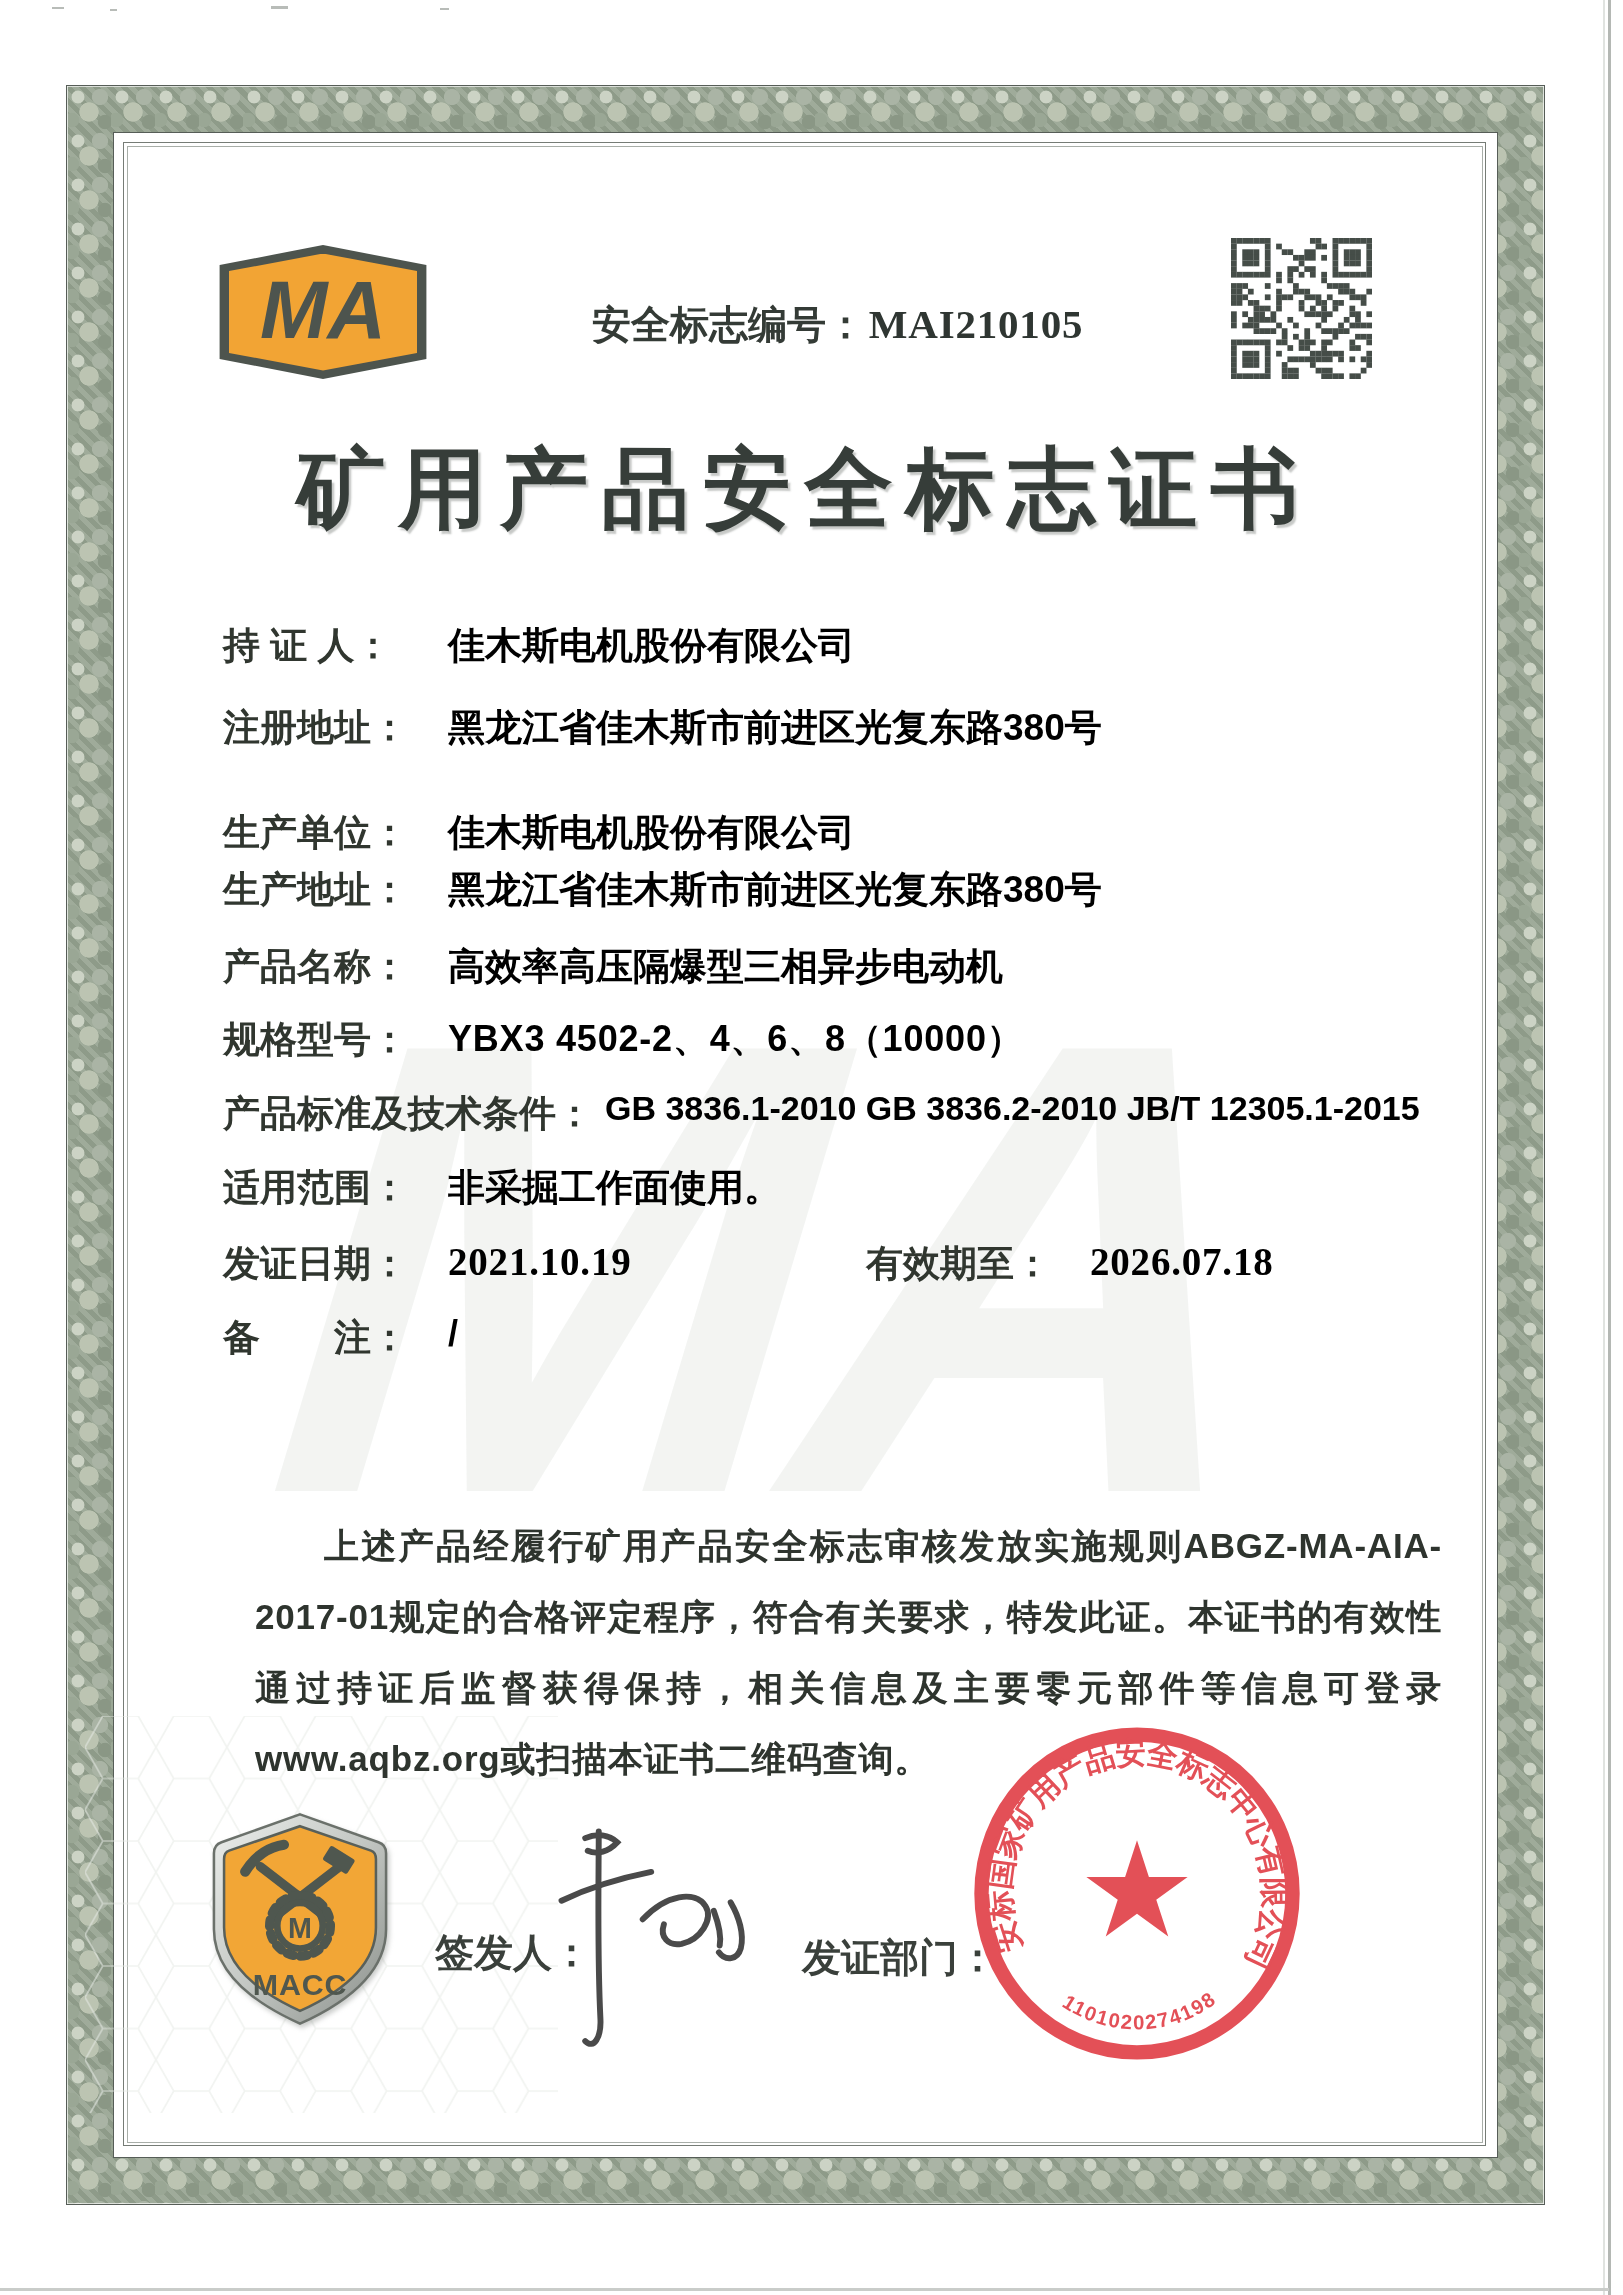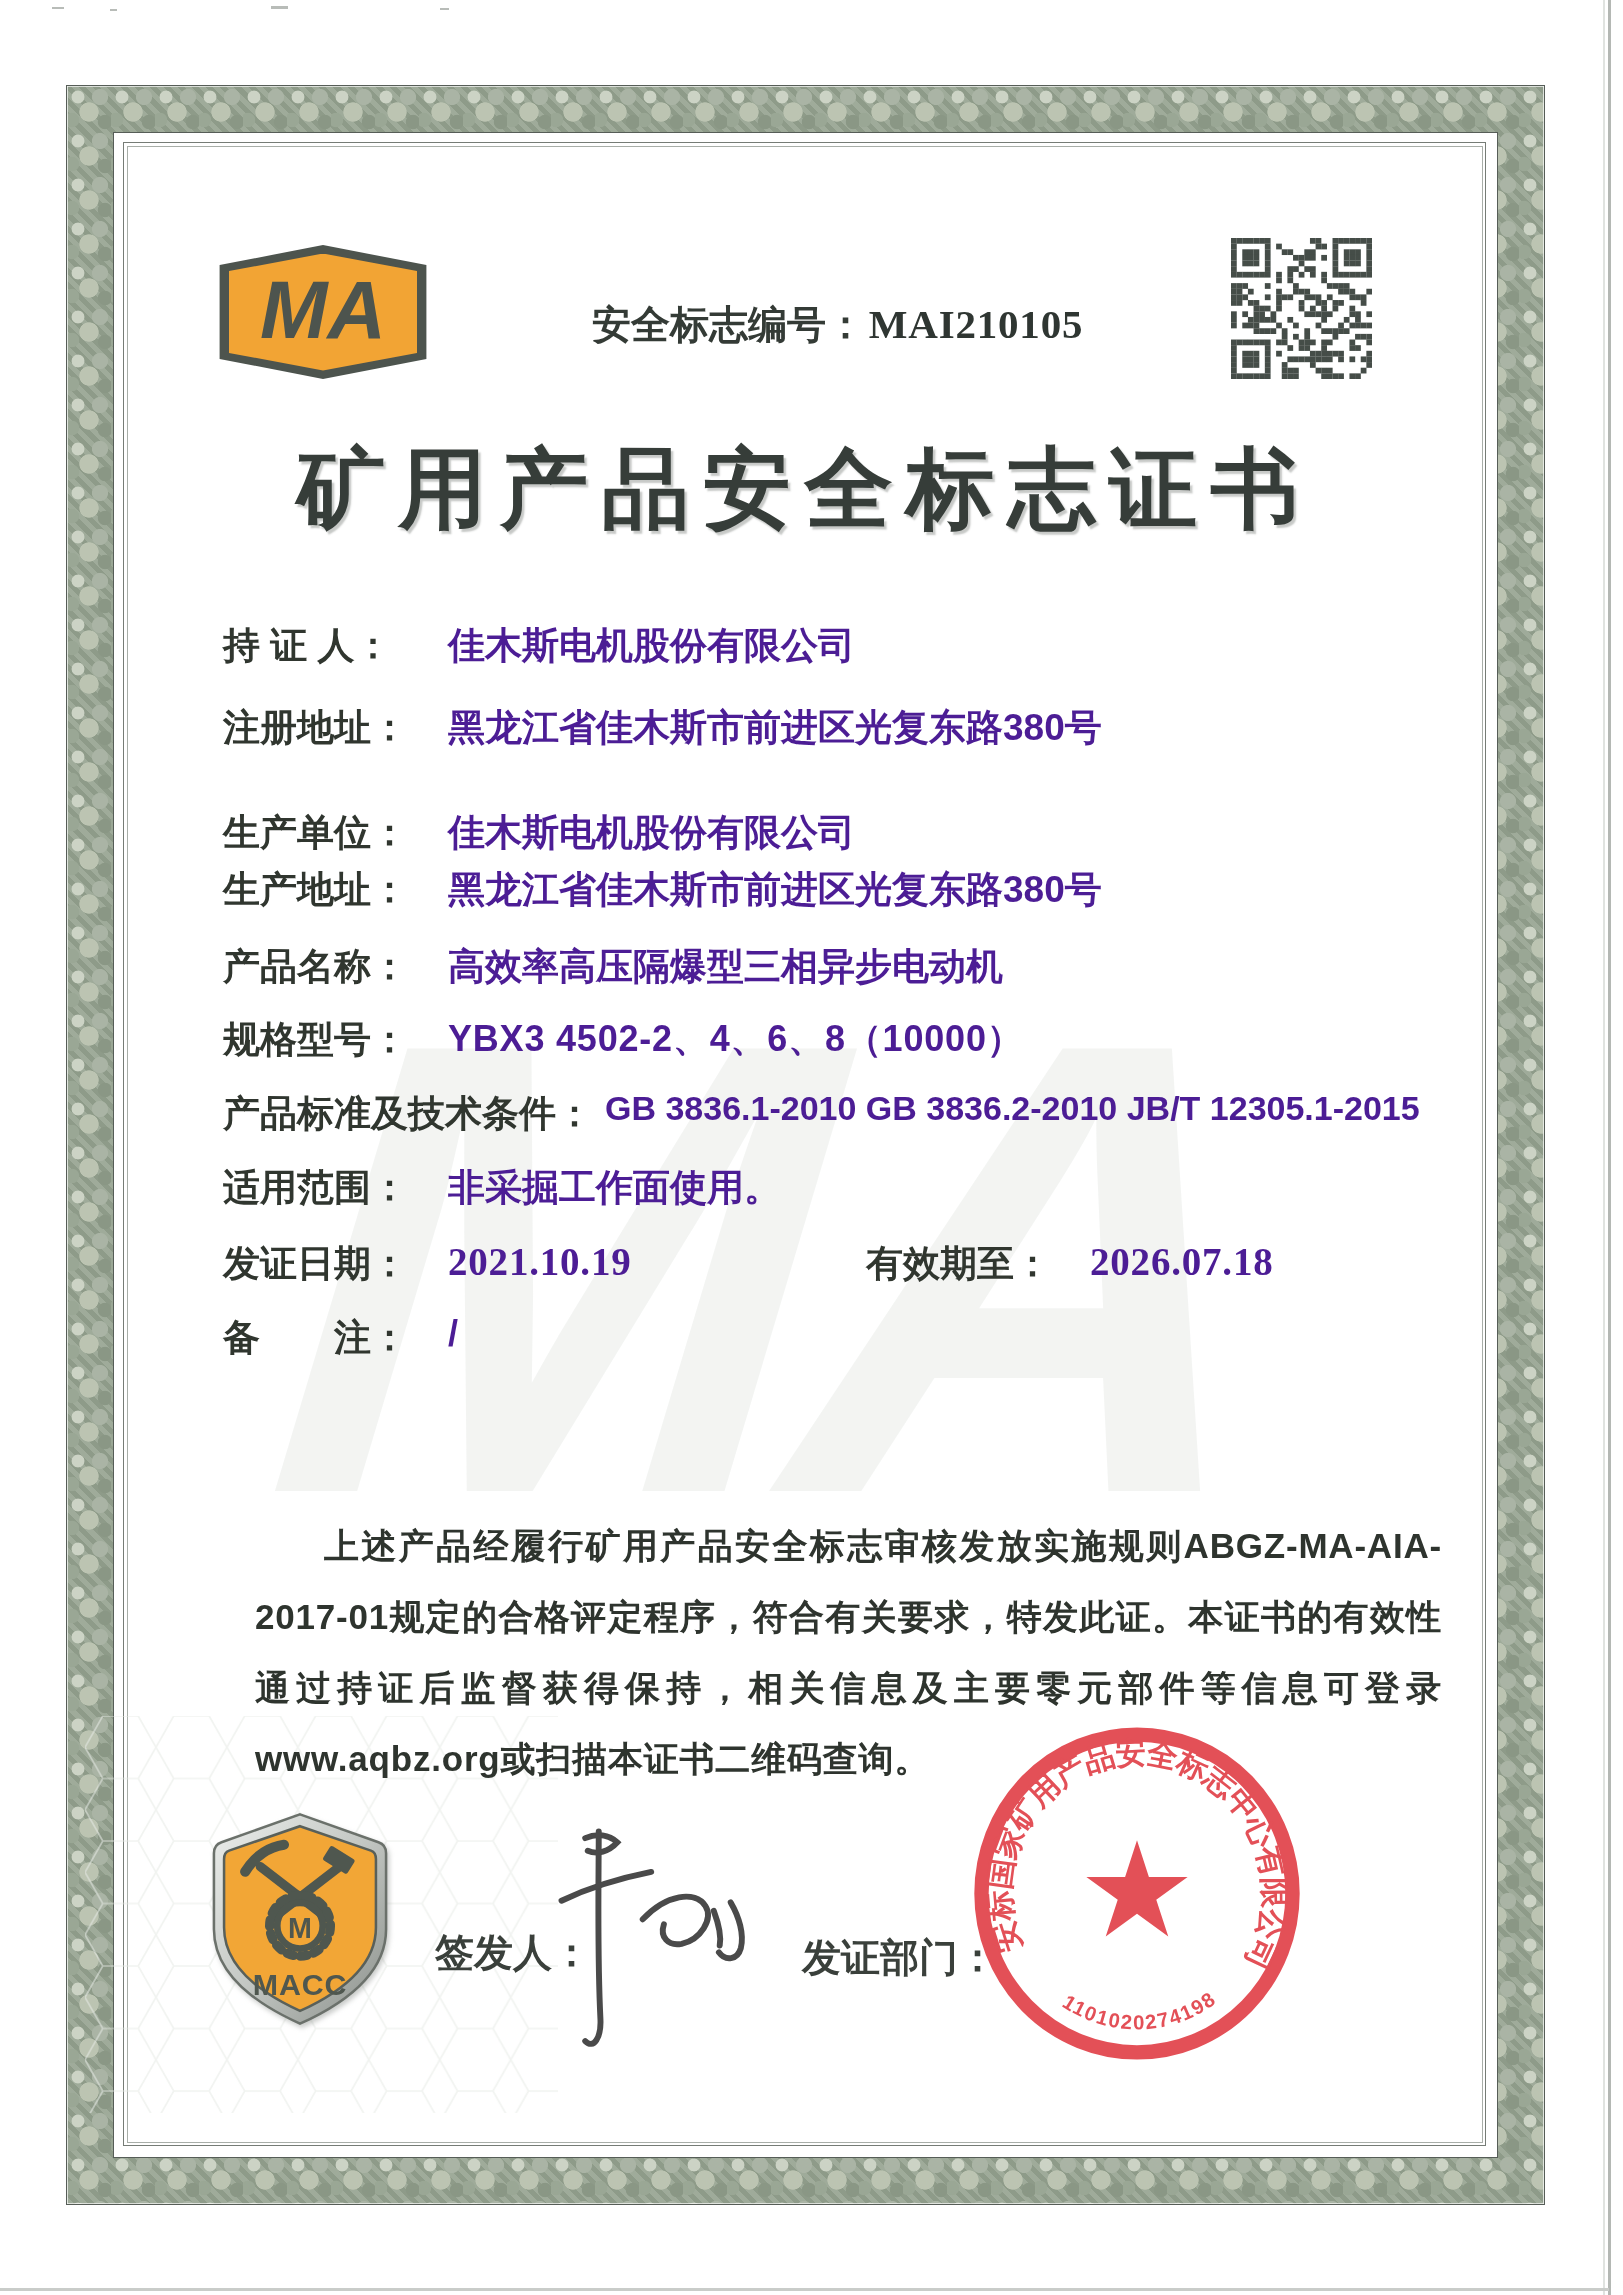--- a/index.html
+++ b/index.html
@@ -75,21 +75,21 @@
   .title{
     position:absolute;left:123px;top:430px;width:1363px;text-align:center;
     font-family:"Liberation Serif", serif;font-size:88px;font-weight:700;
     letter-spacing:13.5px;color:#363d39;white-space:nowrap;
     text-shadow:2.5px 3.4px 1.7px rgba(70,76,70,0.30);
   }
   
   .row{position:absolute;left:223px;right:135px;display:flex;align-items:flex-start;white-space:nowrap;}
   .row .lab{font-size:37px;font-weight:700;color:#30362f;flex:none;width:225px;}
   .row .lab.auto{width:auto;margin-right:12px;}
-  .row .val{font-size:37px;font-weight:700;color:#4c1d95;}
+  .row .val{font-size:37px;font-weight:700;color:#000000;}
   .row .val.latin{font-family:"Liberation Sans", sans-serif;font-size:36px;font-weight:700;letter-spacing:0.8px;}
   .row .val.std{font-size:34px;letter-spacing:0;}
   .row .val.date{font-family:"Liberation Serif", serif;font-size:39px;letter-spacing:0.8px;}
   .abs{position:absolute;top:0;}
   
   .paragraph{
     position:absolute;left:255px;top:1510px;width:1187px;
     font-size:35px;line-height:71px;font-weight:600;color:#2e342e;
     text-align:justify;text-indent:69px;letter-spacing:0.8px;
   }

